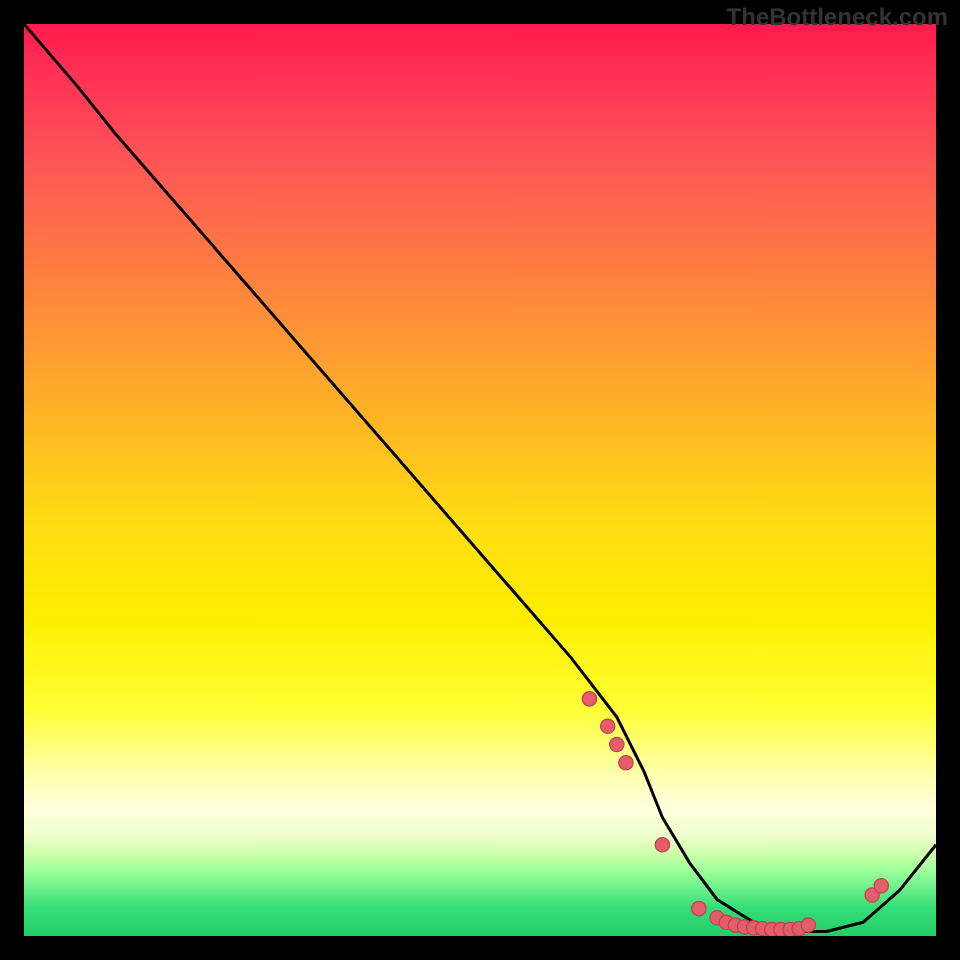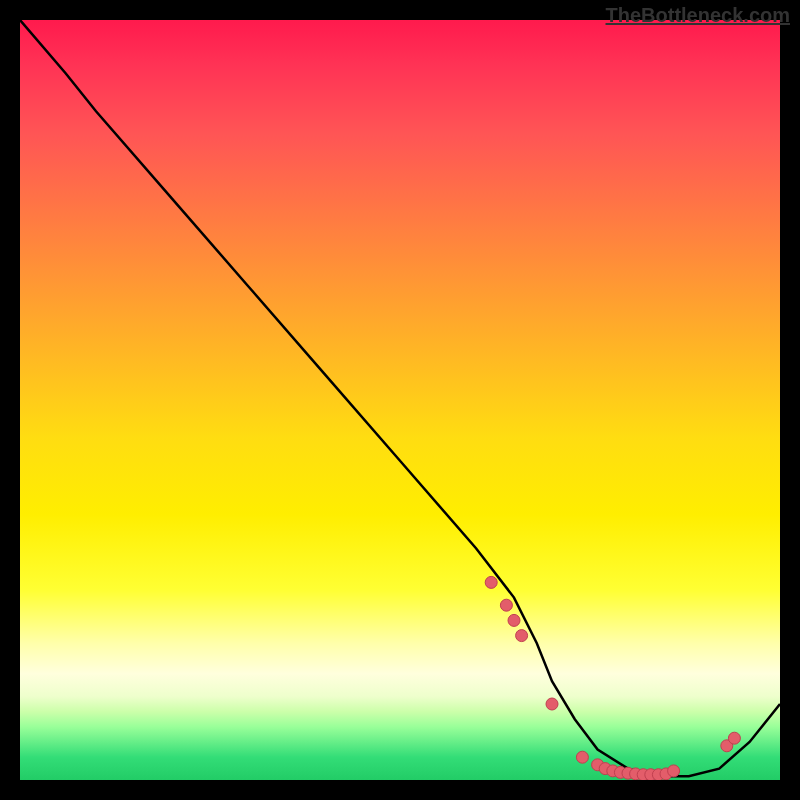--- a/index.html
+++ b/index.html
@@ -18,21 +18,20 @@
     background: #000;
   }
   .watermark {
     position: absolute;
     top: 4px;
     right: 10px;
     color: #333;
     font-size: 20px;
     font-weight: bold;
     z-index: 10;
-    text-decoration: underline;
   }
   .plot-area {
     position: absolute;
     left: 20px;
     top: 20px;
     width: 760px;
     height: 760px;
     background: linear-gradient(to bottom,
       #ff1a4d 0%,
       #ff3355 6%,

